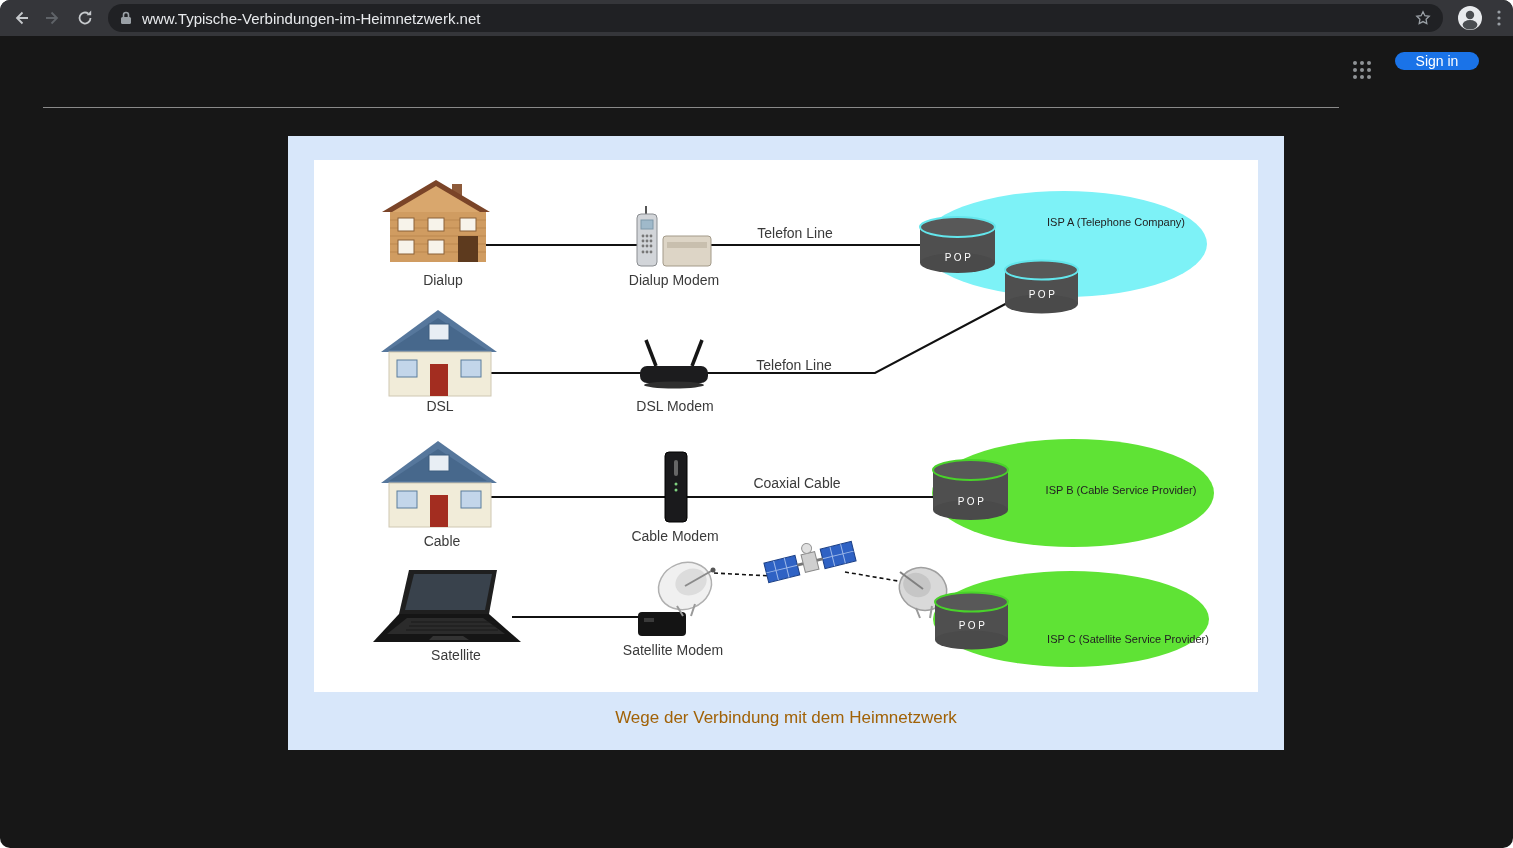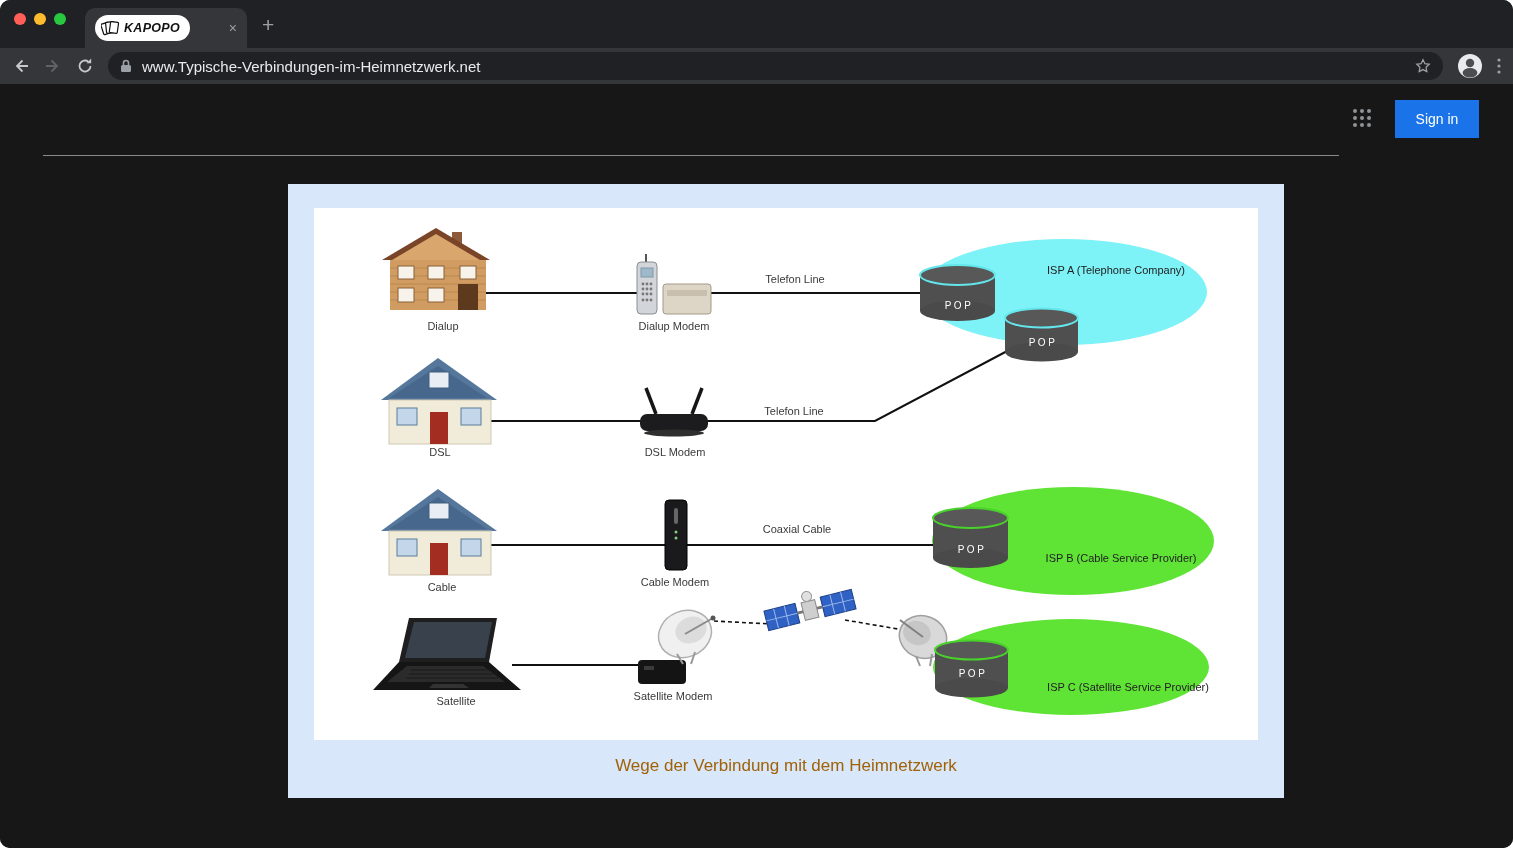--- a/index.html
+++ b/index.html
@@ -26,61 +26,40 @@
   .urlbar{flex:1;height:28px;background:#202124;border-radius:14px;display:flex;align-items:center;
           padding:0 12px;gap:10px;box-sizing:border-box;}
   .url-text{color:#e8eaed;font-size:15px;white-space:nowrap;}
   .url-star{margin-left:auto;display:flex;align-items:center;}
 
   
   .content{position:relative;height:764px;background:#171717;}
   .page-title{position:absolute;left:43px;top:26px;margin:0;font-size:30px;font-weight:400;color:#ececec;}
   .title-rule{position:absolute;left:43px;top:71px;width:1296px;height:1px;background:#8a8a8a;}
   .apps-grid{position:absolute;left:1352px;top:24px;}
-  .signin{position:absolute;left:1395px;top:16px;width:84px;height:38px;background:#1a73e8;
-          color:#fff;border:none;border-radius:0;font-size:14px;font-family:inherit;cursor:pointer;}
+  .signin{position:absolute;left:1395px;top:16px;width:84px;height:18px;background:#1a73e8;
+          color:#fff;border:none;border-radius:12px;font-size:14px;font-family:inherit;cursor:pointer;}
 
   
   .panel{position:absolute;left:288px;top:100px;width:996px;height:614px;background:#d8e7fa;}
   .canvas{position:absolute;left:26px;top:24px;width:944px;height:532px;background:#ffffff;}
   .caption{position:absolute;top:572px;width:100%;text-align:center;font-size:17px;color:#a16207;}
 
   .dlabel{position:absolute;transform:translateX(-50%);white-space:nowrap;
-          font-size:11px;color:#3a3a3a;}
+          font-size:14px;color:#3a3a3a;}
   .isp-label{font-size:11px;color:#222;margin-left:20px;}
   .pop-text{position:absolute;transform:translateX(-50%);white-space:nowrap;
             font-size:10px;font-weight:normal;letter-spacing:2.5px;color:#ffffff;}
   .diagram-svg{position:absolute;left:0;top:0;}
 </style>
 </head>
 <body>
 
 <div class="window">
 
-  <div class="tabstrip">
-    <div class="traffic-lights">
-      <span class="tl red"></span>
-      <span class="tl yellow"></span>
-      <span class="tl green"></span>
-    </div>
-    <div class="tab">
-      <span class="tab-logo">
-        <svg width="20" height="18" viewBox="0 0 20 18">
-          <g fill="#ffffff" stroke="#111" stroke-width="1.2">
-            <rect x="1" y="4" width="8" height="11" rx="1" transform="rotate(-18 5 9)"></rect>
-            <rect x="5" y="3" width="8" height="11" rx="1" transform="rotate(-6 9 8)"></rect>
-            <rect x="9" y="3" width="8" height="11" rx="1" transform="rotate(8 13 8)"></rect>
-          </g>
-        </svg>
-        <span class="logo-text">KAPOPO</span>
-      </span>
-      <span class="tab-close">×</span>
-    </div>
-    <span class="new-tab">+</span>
-  </div>
 
   <div class="navbar">
     <span class="nav-icon">
       <svg width="18" height="18" viewBox="0 0 18 18">
         <path d="M10.5 3.5 L5 9 L10.5 14.5 M5 9 H16" stroke="#c6c9cc" stroke-width="1.8" fill="none"></path>
       </svg>
     </span>
     <span class="nav-icon">
       <svg width="18" height="18" viewBox="0 0 18 18">
         <path d="M7.5 3.5 L13 9 L7.5 14.5 M13 9 H2" stroke="#5f6368" stroke-width="1.8" fill="none"></path>
@@ -293,21 +272,21 @@
         <span class="dlabel" style="left:481px;top:65px">Telefon Line</span>
         <span class="dlabel isp-label" style="left:782px;top:56px">ISP A (Telephone Company)</span>
 
         <span class="dlabel" style="left:126px;top:238px">DSL</span>
         <span class="dlabel" style="left:361px;top:238px">DSL Modem</span>
         <span class="dlabel" style="left:480px;top:197px">Telefon Line</span>
 
         <span class="dlabel" style="left:128px;top:373px">Cable</span>
         <span class="dlabel" style="left:361px;top:368px">Cable Modem</span>
         <span class="dlabel" style="left:483px;top:315px">Coaxial Cable</span>
-        <span class="dlabel isp-label" style="left:787px;top:344px">ISP B (Cable Service Provider)</span>
+        <span class="dlabel isp-label" style="left:787px;top:324px">ISP B (Cable Service Provider)</span>
 
         <span class="dlabel" style="left:142px;top:487px">Satellite</span>
         <span class="dlabel" style="left:359px;top:482px">Satellite Modem</span>
         <span class="dlabel isp-label" style="left:794px;top:473px">ISP C (Satellite Service Provider)</span>
 
         <span class="pop-text" style="left:645px;top:92px">POP</span>
         <span class="pop-text" style="left:729px;top:129px">POP</span>
         <span class="pop-text" style="left:658px;top:336px">POP</span>
         <span class="pop-text" style="left:659px;top:460px">POP</span>
       </div>

